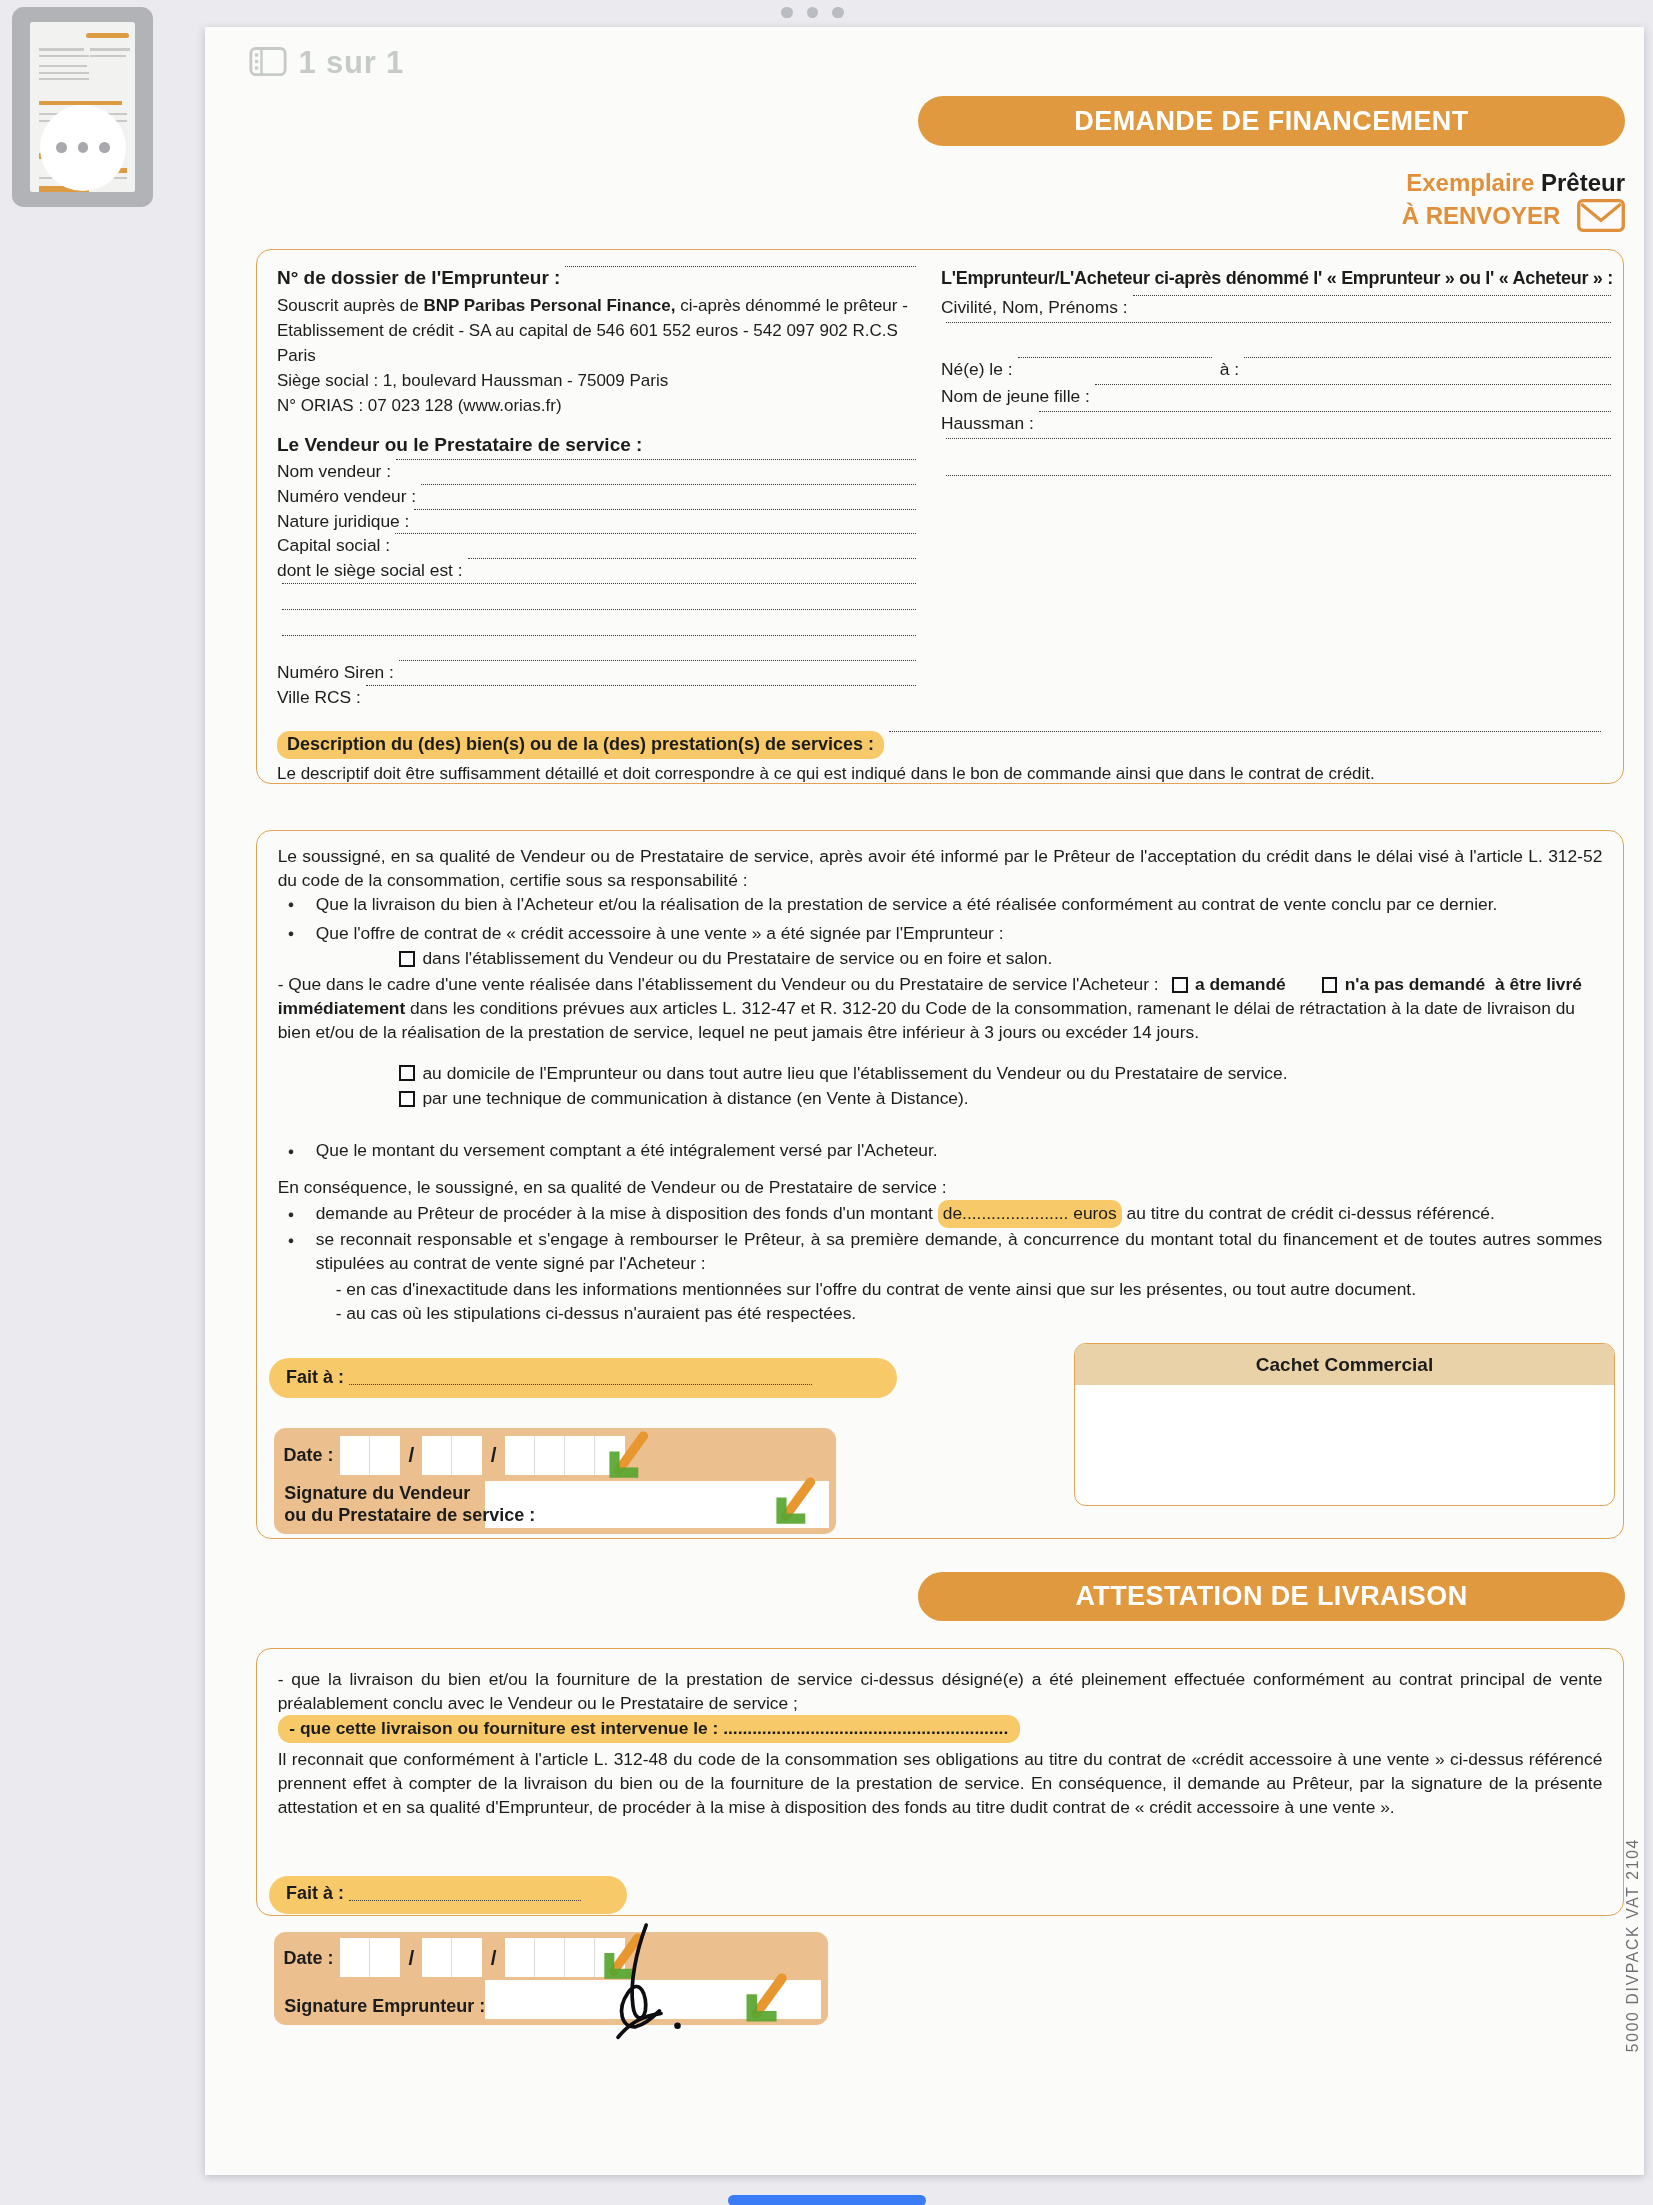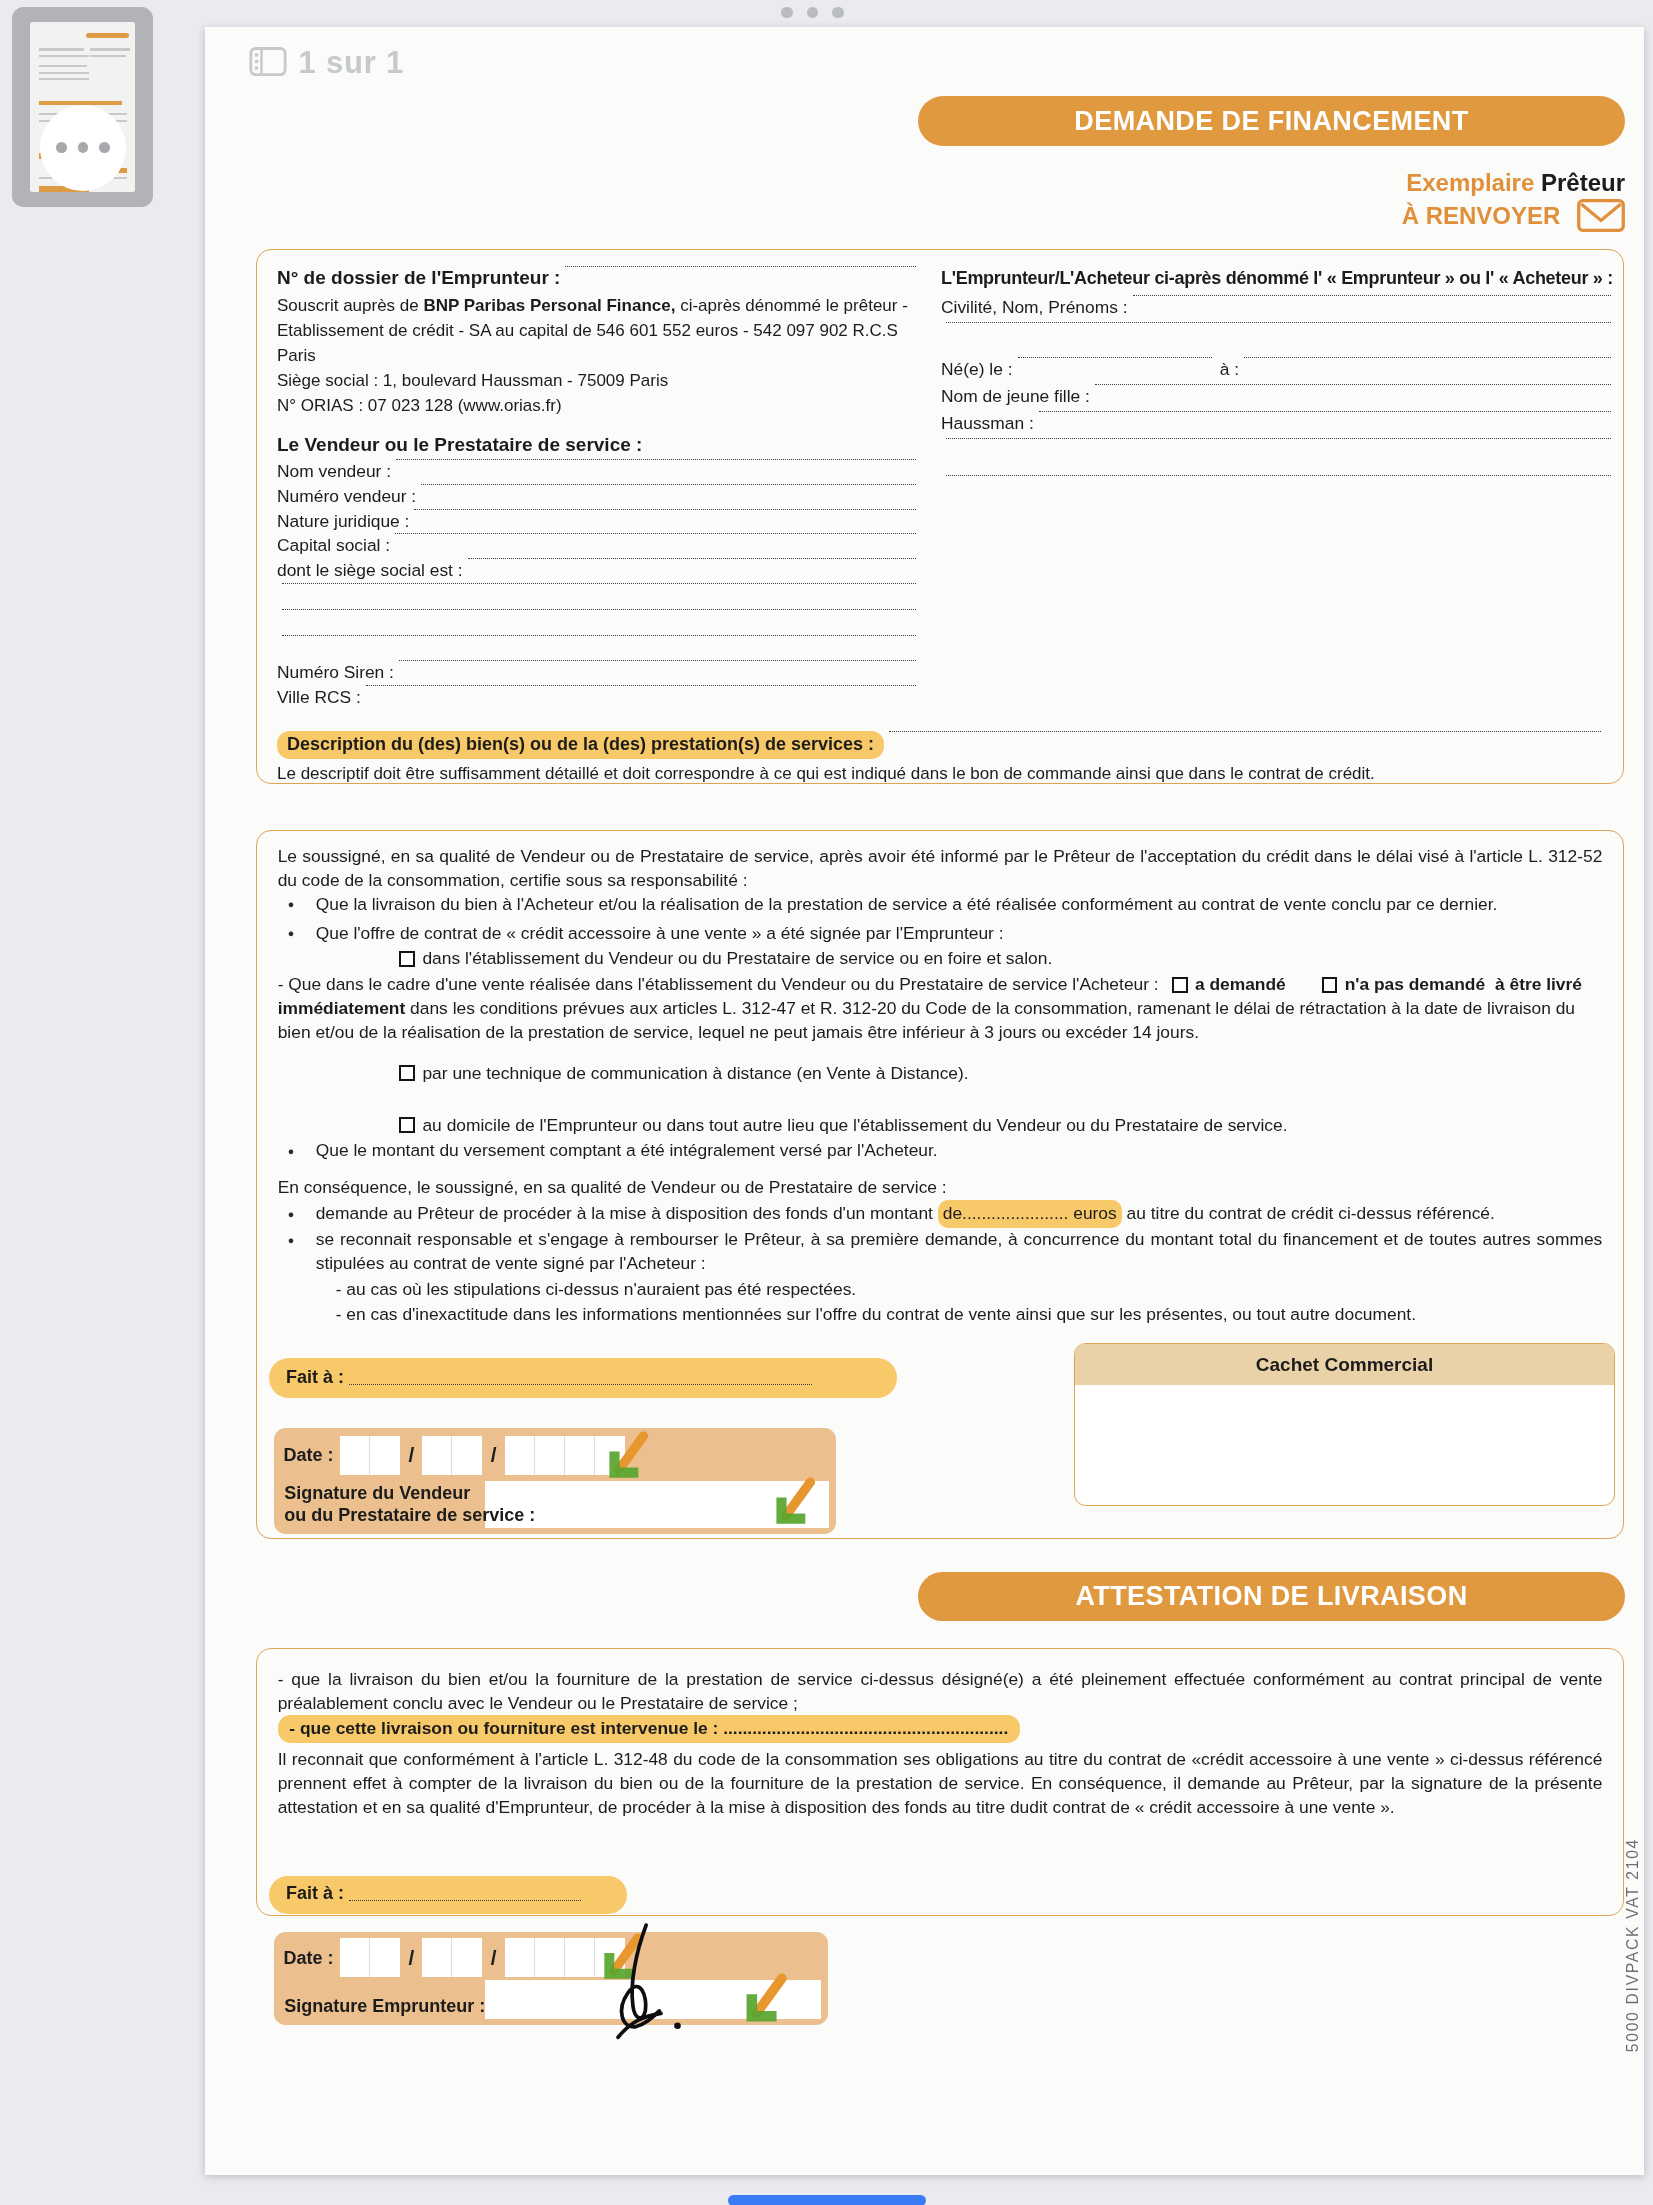--- a/index.html
+++ b/index.html
@@ -254,34 +254,34 @@
     <div class="bullet mb2">Que l'offre de contrat de « crédit accessoire à une vente » a été signée par l'Emprunteur :</div>
     <div class="ind1 mb2">
       <span class="cb"></span><span>dans l'établissement du Vendeur ou du Prestataire de service ou en foire et salon.</span>
     </div>
     <div class="ind2 mb20">
       <span>- Que dans le cadre d'une vente réalisée dans l'établissement du Vendeur ou du Prestataire de service l'Acheteur :</span>
       <span class="cb" style="margin-left:8.3px"></span><span class="b">a demandé</span>
       <span class="cb" style="margin-left:31px"></span><span class="b">n'a pas demandé</span>
       <span class="b" style="margin-left:5px">à être livré immédiatement</span><span> dans les conditions prévues aux articles  L. 312-47 et R. 312-20 du Code de la consommation, ramenant le délai de rétractation à la date de livraison du bien et/ou de la réalisation de la prestation de service, lequel ne peut jamais être inférieur à 3 jours ou excéder 14 jours.</span>
     </div>
+    <div class="ind1 mb2">
+      <span class="cb"></span><span>au domicile de l'Emprunteur ou dans tout autre lieu que l'établissement du Vendeur ou du Prestataire de service.</span>
+    </div>
     <div class="ind1 mb34">
       <span class="cb"></span><span>par une technique de communication à distance (en Vente à Distance).</span>
-    </div>
-    <div class="ind1 mb2">
-      <span class="cb"></span><span>au domicile de l'Emprunteur ou dans tout autre lieu que l'établissement du Vendeur ou du Prestataire de service.</span>
     </div>
     <div class="bullet" style="margin-bottom:13.2px">Que le montant du versement comptant a été intégralement versé par l'Acheteur.</div>
     <div class="mb2">En conséquence, le soussigné, en sa qualité de Vendeur ou de Prestataire de service :</div>
     <div class="bullet mb2">
       <span>demande au Prêteur de procéder à la mise à disposition des fonds d'un montant </span><span class="hl" style="padding:3.3px 5px 5px;border-radius:10px">de...................... euros</span><span> au titre du contrat de crédit ci-dessus référencé.</span>
     </div>
     <div class="bullet jtext mb2">se reconnait responsable et s'engage à rembourser le Prêteur, à sa première demande, à concurrence du montant total du financement et de toutes autres sommes stipulées au contrat de vente signé par l'Acheteur :</div>
+    <div class="ind3">- en cas d'inexactitude dans les informations mentionnées sur l'offre du contrat de vente ainsi que sur les présentes, ou tout autre document.</div>
     <div class="ind3 mb2">- au cas où les stipulations ci-dessus n'auraient pas été respectées.</div>
-    <div class="ind3">- en cas d'inexactitude dans les informations mentionnées sur l'offre du contrat de vente ainsi que sur les présentes, ou tout autre document.</div>
 
     <div class="fait-pill fait1">
       <span class="b lbl">Fait à :</span>
       <span class="dots" style="flex:0 0 463px"></span>
     </div>
 
     <div class="tanbox tanA">
       <div class="daterow">
         <span class="b">Date :</span>
         <span class="cellgrp">

